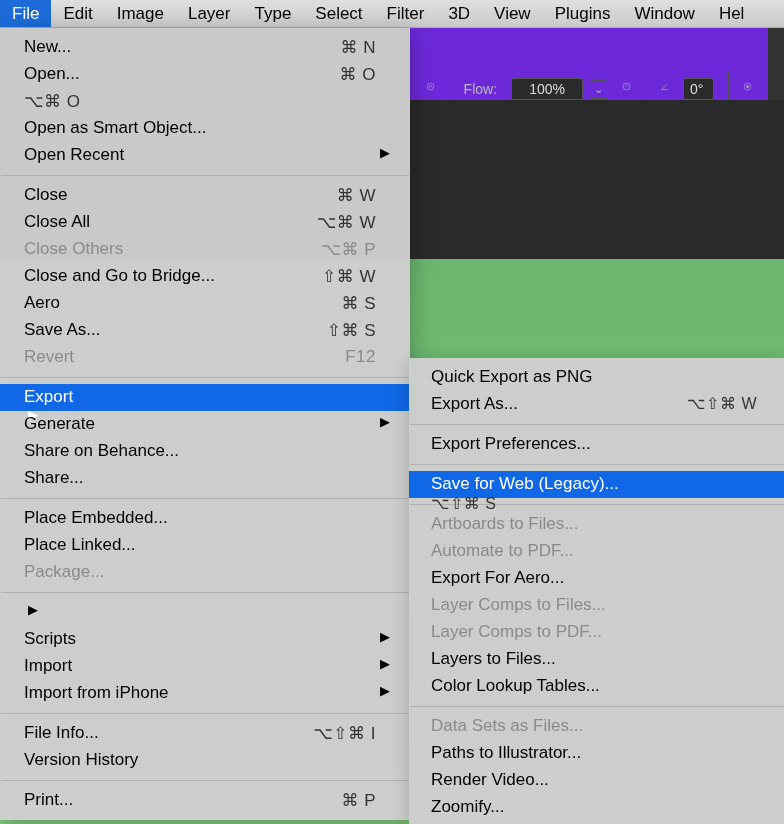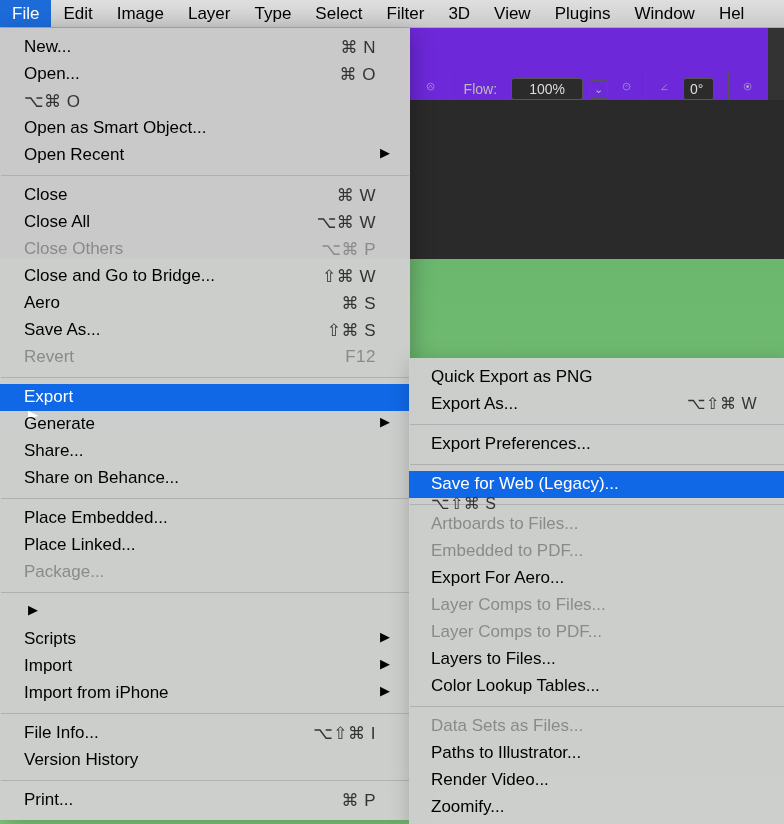--- a/index.html
+++ b/index.html
@@ -153,26 +153,26 @@
       <span class="lbl">Export</span>
       <span class="sc"></span>
       <span class="arrow">▶</span>
     </div>
     <div class="mi">
       <span class="lbl">Generate</span>
       <span class="sc"></span>
       <span class="arrow">▶</span>
     </div>
     <div class="mi">
+      <span class="lbl">Share on Behance...</span>
+      <span class="sc"></span>
+      <span class="arrow"></span>
+    </div>
+    <div class="mi">
       <span class="lbl">Share...</span>
-      <span class="sc"></span>
-      <span class="arrow"></span>
-    </div>
-    <div class="mi">
-      <span class="lbl">Share on Behance...</span>
       <span class="sc"></span>
       <span class="arrow"></span>
     </div>
     <div class="msep"></div>
     <div class="mi">
       <span class="lbl">Place Embedded...</span>
       <span class="sc"></span>
       <span class="arrow"></span>
     </div>
     <div class="mi">
@@ -247,21 +247,21 @@
       <span class="sc">⌥⇧⌘ S</span>
       <span class="arrow"></span>
     </div>
     <div class="msep"></div>
     <div class="mi dis">
       <span class="lbl">Artboards to Files...</span>
       <span class="sc"></span>
       <span class="arrow"></span>
     </div>
     <div class="mi dis">
-      <span class="lbl">Embedded to PDF...</span>
+      <span class="lbl">Automate to PDF...</span>
       <span class="sc"></span>
       <span class="arrow"></span>
     </div>
     <div class="mi">
       <span class="lbl">Export For Aero...</span>
       <span class="sc"></span>
       <span class="arrow"></span>
     </div>
     <div class="mi dis">
       <span class="lbl">Layer Comps to Files...</span>

